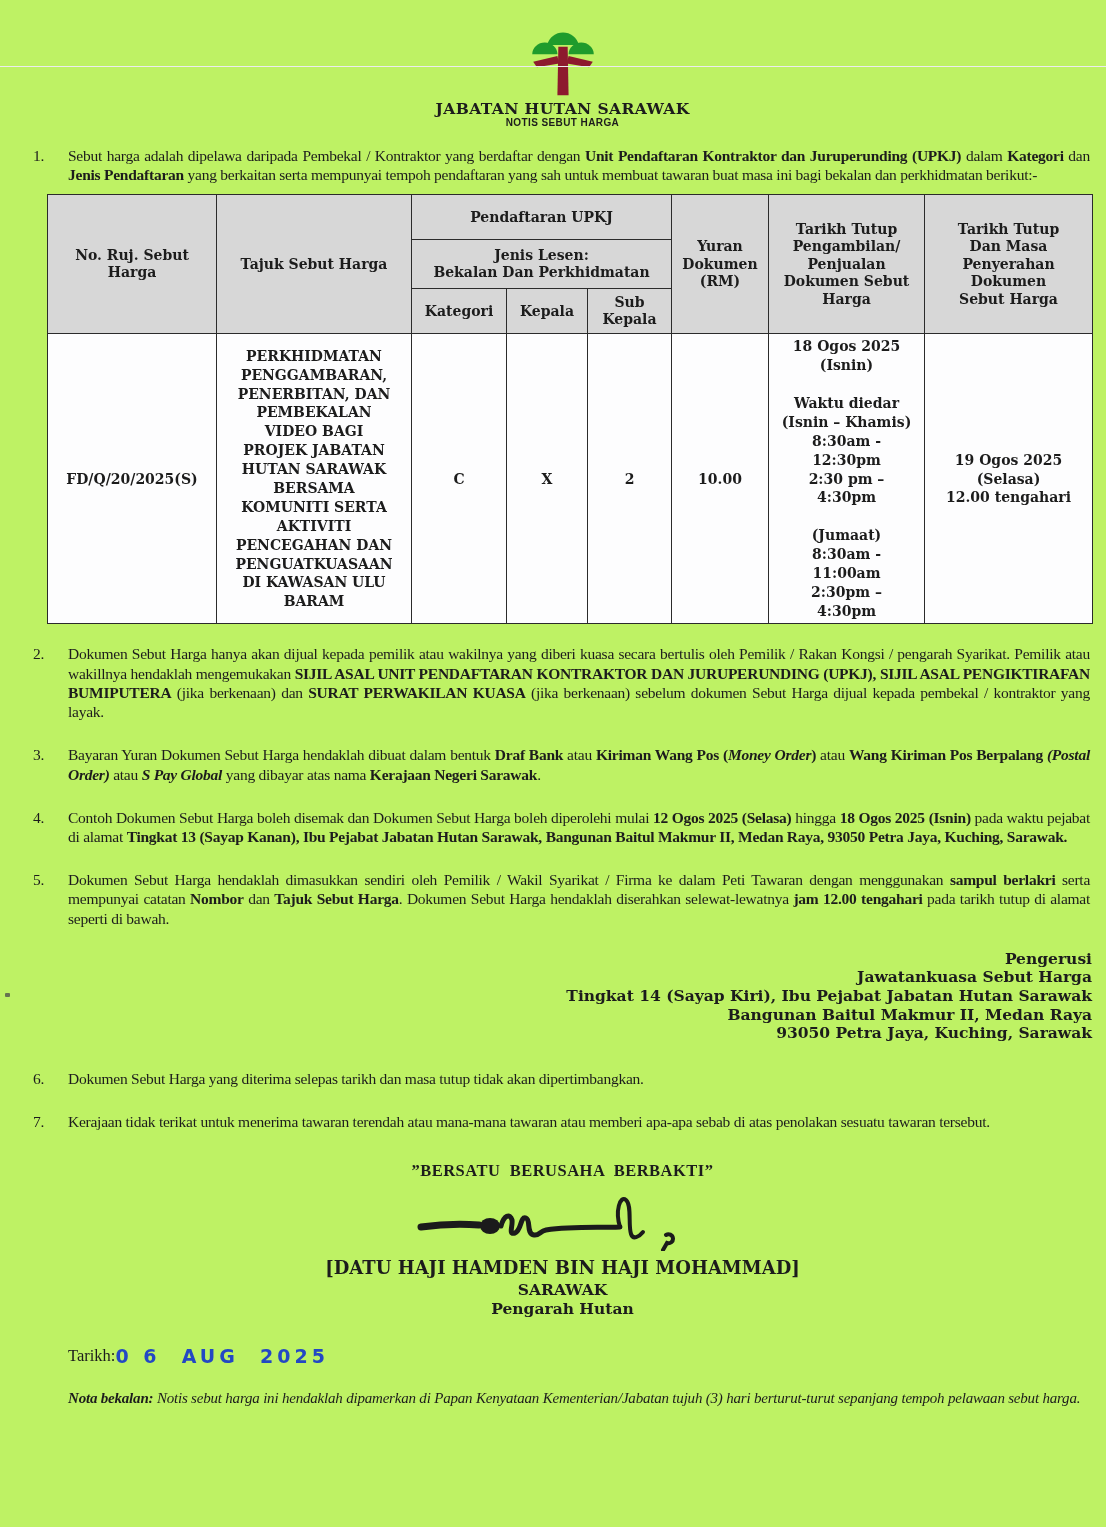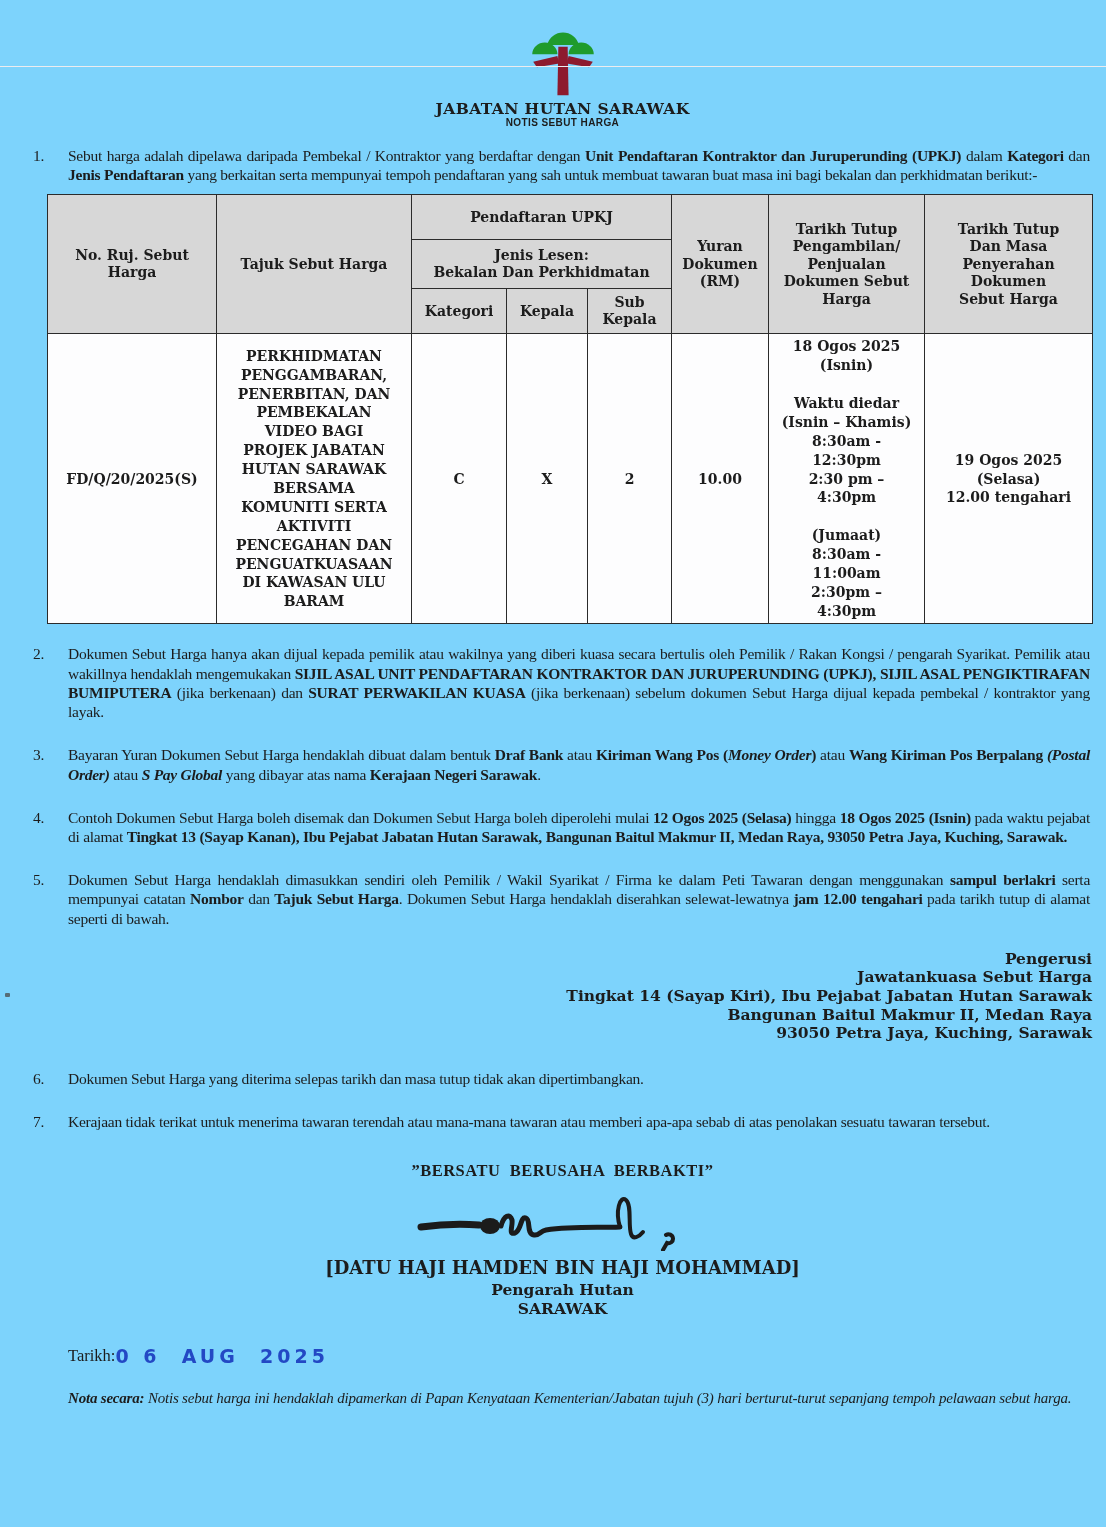--- a/index.html
+++ b/index.html
@@ -1,16 +1,16 @@
 <!DOCTYPE html>
 <html><head>
 <meta charset="utf-8">
 <style>
   html,body{margin:0;padding:0;background:#e8e8e8;}
-  .page{position:relative;width:1106px;height:1527px;margin:0 auto;background:#7dd3fc;
+  .page{position:relative;width:1106px;height:1527px;margin:0 auto;background:#bef264;
         font-family:"Liberation Serif",serif;color:#1c1c1c;overflow:hidden;}
   .scan-line{position:absolute;left:0;top:66px;width:100%;height:1px;background:#ececef;}
   .speck{position:absolute;left:5px;top:993px;width:5px;height:4px;background:#4a4a4a;opacity:.75;border-radius:1px;}
   .inner{padding:14px 14px 0 33px;}
 
   
   .hdr{text-align:center;margin-top:2px;}
   .logo{display:block;margin:0 auto;width:78px;height:82px;}
   .org-name{font-family:"DejaVu Serif",serif;font-weight:bold;font-size:15.5px;letter-spacing:.4px;line-height:1.1;margin-top:2px;}
   .doc-title{font-family:Liberation Sans, sans-serif;font-weight:bold;font-size:10px;letter-spacing:.4px;line-height:1.1;}
@@ -209,28 +209,28 @@
       <svg class="sig-svg" viewBox="0 0 300 62">
         <g fill="none" stroke="#1b1b1b" stroke-linecap="round">
           <path d="M8 38 C 30 35, 52 35, 66 36" stroke-width="7"></path>
           <path d="M88 37 C 91 26, 97 24, 99 31 C 100 37, 95 46, 102 44 C 109 41, 107 27, 113 29 C 118 31, 113 45, 121 46 C 126 47, 127 42, 133 41 C 160 37, 185 39, 207 38" stroke-width="5"></path>
           <path d="M207 38 C 202 22, 207 6, 213 11 C 219 16, 215 36, 218 45 C 220 51, 226 48, 230 43" stroke-width="4"></path>
         </g>
         <ellipse cx="77" cy="37" rx="10" ry="8" fill="#1b1b1b"></ellipse>
         <path d="M253 46 a4.5 4.5 0 1 1 1 8 l -4 7" fill="none" stroke="#1b1b1b" stroke-width="4" stroke-linecap="round"></path>
       </svg>
       <div class="sig-name">[DATU HAJI HAMDEN BIN HAJI MOHAMMAD]</div>
+      <div class="sig-role">SARAWAK</div>
       <div class="sig-role">Pengarah Hutan</div>
-      <div class="sig-role">SARAWAK</div>
     </div>
 
     <div class="date-row">
       <span class="date-label">Tarikh:</span>
       <span class="date-stamp" style="color: rgb(35, 72, 196);">0 6  AUG  2025</span>
     </div>
 
     <div class="nota">
       <span class="pnum"></span>
-      <span class="nota-text"><span class="b i">Nota secara:</span><span class="i">  Notis sebut harga ini hendaklah dipamerkan di Papan Kenyataan Kementerian/Jabatan tujuh (3) hari berturut-turut sepanjang tempoh pelawaan sebut harga.</span></span>
+      <span class="nota-text"><span class="b i">Nota bekalan:</span><span class="i">  Notis sebut harga ini hendaklah dipamerkan di Papan Kenyataan Kementerian/Jabatan tujuh (3) hari berturut-turut sepanjang tempoh pelawaan sebut harga.</span></span>
     </div>
 
   </div>
 </div>
 
 </body></html>

